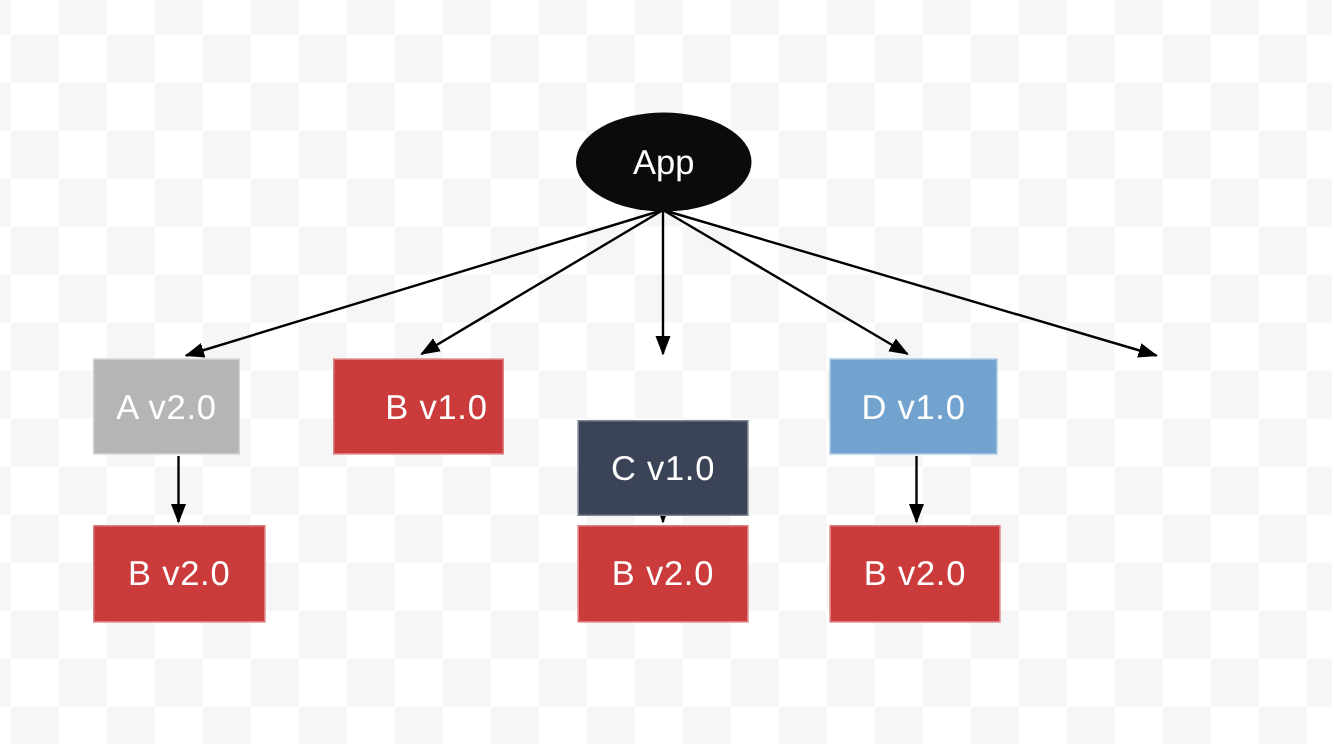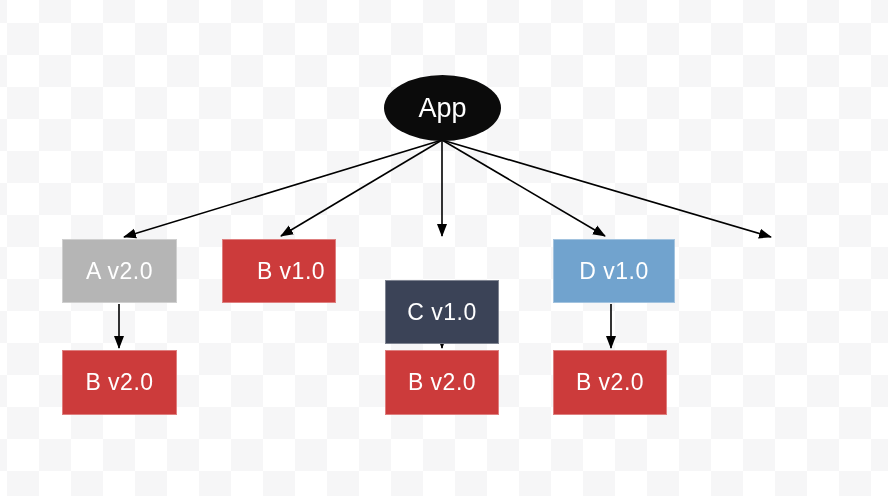--- a/index.html
+++ b/index.html
@@ -38,26 +38,26 @@
   }
   .root-node {
     position: absolute;
     left: 384px; top: 75px;
     width: 117px; height: 66px;
     border-radius: 50%;
     display: flex;
     align-items: center;
     justify-content: center;
     color: #ffffff;
-    font-size: 27px;
+    font-size: 23px;
   }
-  .n-a   { left: 62px;  top: 239px; width: 115px; height: 64px; }
+  .n-a   { left: 62px;  top: 239px; width: 98px; height: 64px; }
   .n-b1  { left: 222px; top: 239px; width: 114px; height: 64px; padding-left: 24px; }
   .n-c   { left: 385px; top: 239px; width: 114px; height: 64px; margin-top: 41px; }
-  .n-d   { left: 553px; top: 239px; width: 122px; height: 64px; }
+  .n-d   { left: 553px; top: 239px; width: 112px; height: 64px; }
   .n-e   { left: 722px; top: 239px; width: 114px; height: 64px; }
   .n-b2a { left: 62px;  top: 350px; width: 115px; height: 65px; }
   .n-b2c { left: 385px; top: 350px; width: 114px; height: 65px; }
   .n-b2d { left: 553px; top: 350px; width: 114px; height: 65px; }
 </style>
 </head>
 <body>
 
 <div class="canvas">
 

